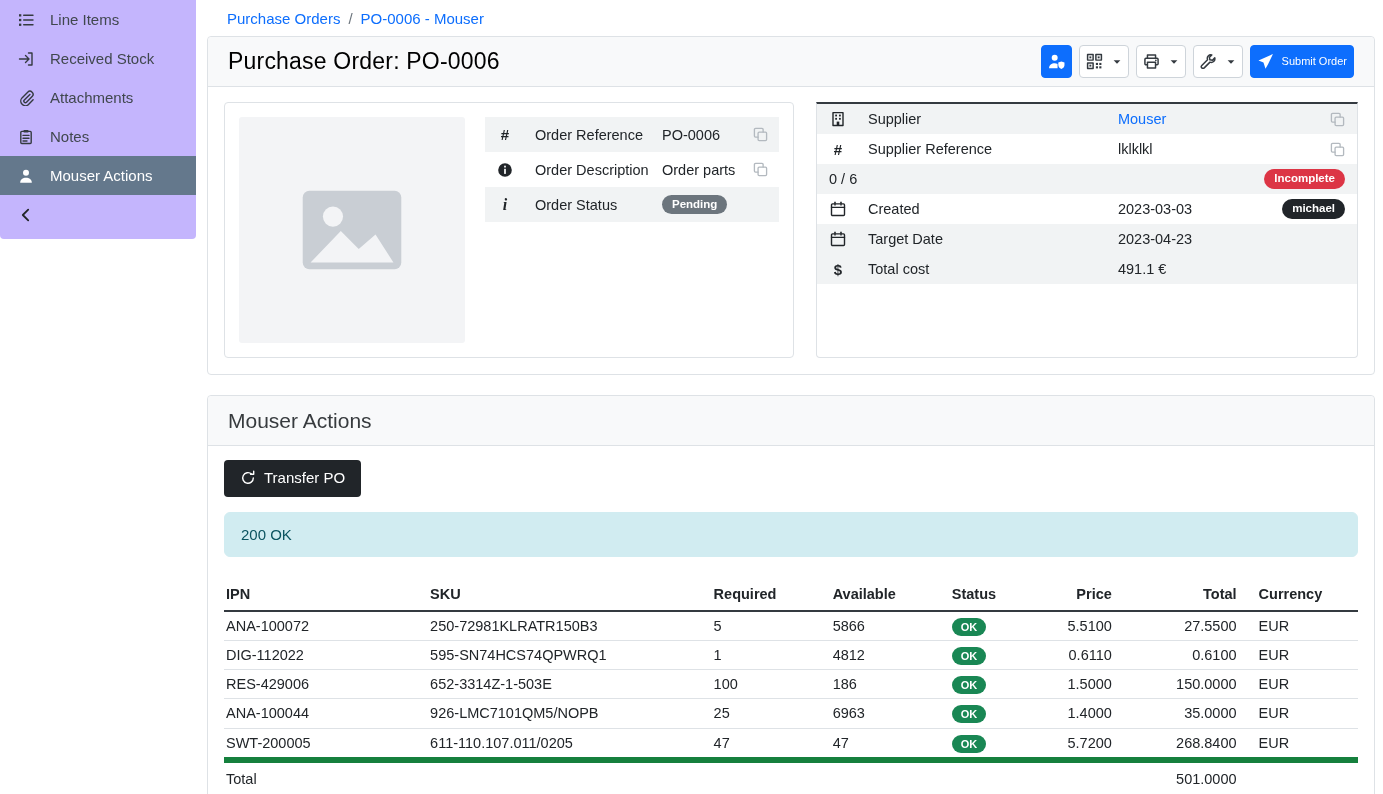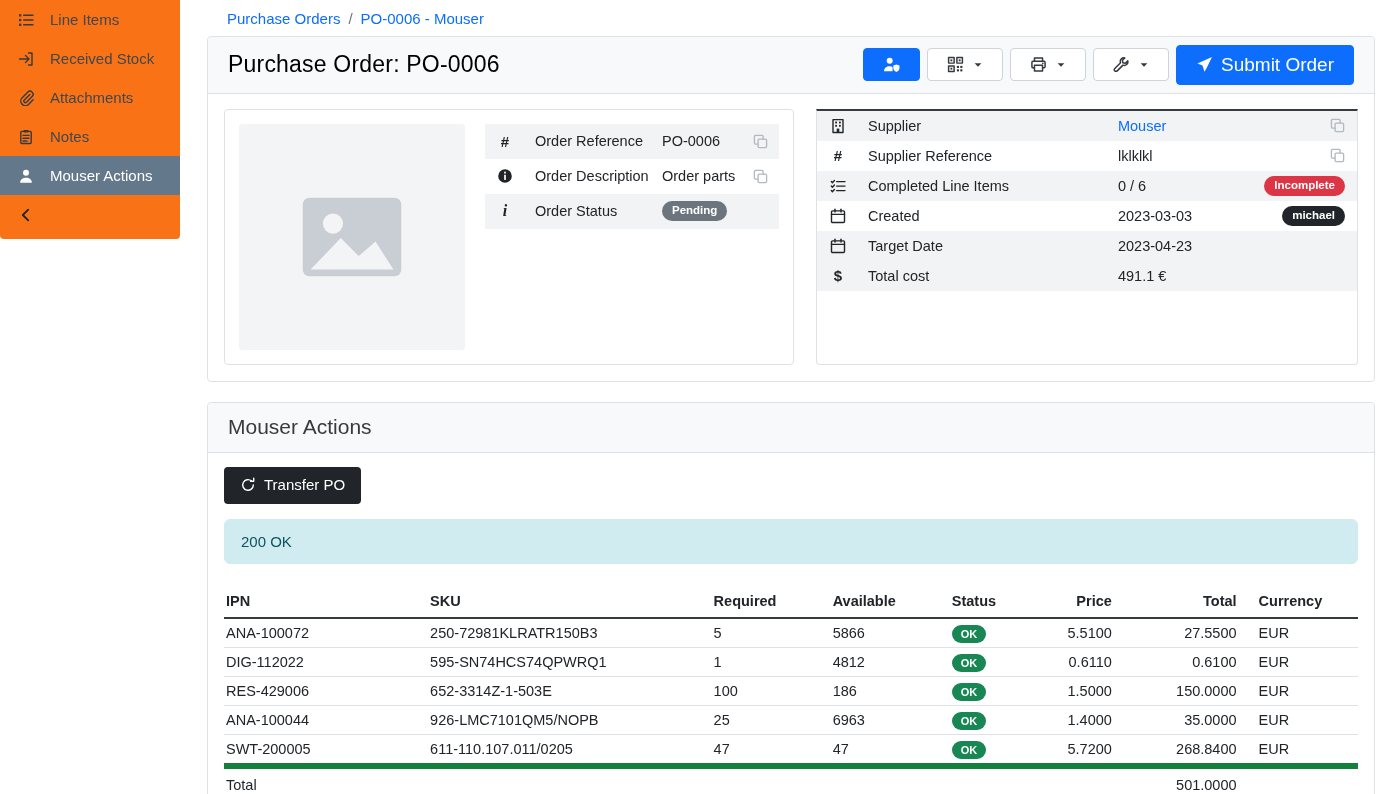--- a/index.html
+++ b/index.html
@@ -4,40 +4,40 @@
 <style>
   :root{
     --primary:#0d6efd; --link:#0d6efd; --status-ok:#198754;
     --alert-bg:#d1ecf1; --alert-text:#0c5460; --dark:#212529;
   }
   *{box-sizing:border-box;margin:0;padding:0}
   html,body{width:1383px;height:794px;overflow:hidden}
   body{font-family:"Liberation Sans","DejaVu Sans",sans-serif;font-size:14px;color:#212529;background:#fff}
 
   
-  .sidebar{position:absolute;top:0;left:0;width:180px;background:#f97316;padding-bottom:4px;border-radius:0 0 4px 4px}
+  .sidebar{position:absolute;top:0;left:0;width:196px;background:#c4b5fd;padding-bottom:4px;border-radius:0 0 4px 4px}
   .side-item{display:flex;align-items:center;gap:15px;padding:11px 17px;font-size:15px;color:#40474e;cursor:pointer}
   .side-item .icon{width:18px;display:inline-flex;justify-content:center;color:#343a40}
   .side-item.active{background:#64788c;color:#fff}
   .side-item.active .icon{color:#fff}
   .side-collapse{padding:12px 18px;cursor:pointer;color:#212529;display:flex}
 
   
   .main{position:absolute;left:196px;top:0;right:0;bottom:0;padding:0 8px 0 11px;overflow:hidden}
   .breadcrumb{padding:10px 20px 9px;font-size:15px}
   .breadcrumb a{color:var(--link);text-decoration:none;cursor:pointer}
   .crumb-sep{color:#6c757d;margin:0 8px}
 
   .card{border:1px solid #dee2e6;border-radius:4px;background:#fff;margin-bottom:20px}
   .card-header{display:flex;align-items:center;justify-content:space-between;background:#f8f9fa;border-bottom:1px solid #dee2e6;padding:8px 20px;border-radius:4px 4px 0 0;min-height:50px}
   .page-title{font-size:23px;font-weight:500;color:#000000;letter-spacing:.2px}
   .panel-title{font-size:21px;font-weight:500;color:#373b3e}
 
   .toolbar{display:flex;align-items:center;gap:7px}
-  .btn{display:inline-flex;align-items:center;gap:8px;border-radius:4px;border:1px solid transparent;font-size:19px;padding:7px 19px;cursor:pointer;background:none;font-family:inherit;color:inherit;line-height:1.25}
+  .btn{display:inline-flex;align-items:center;gap:8px;border-radius:4px;border:1px solid transparent;font-size:11px;padding:7px 6px;cursor:pointer;background:none;font-family:inherit;color:inherit;line-height:1.25}
   .btn-primary{background:var(--primary);border-color:var(--primary);color:#fff}
   .btn-outline{background:#fff;border-color:#ced4da;color:#343a40}
   .btn-dark{background:var(--dark);color:#fff;padding:8px 15px;font-size:15px}
   .btn .caret{display:inline-flex;margin-left:1px}
   .icon{line-height:0;display:inline-flex}
   .ticon{font-weight:700;font-size:15px;line-height:1;display:inline-block}
   .serif-i{font-family:"Liberation Serif",serif;font-style:italic;font-size:16px}
 
   
   .details{display:flex;gap:22px;padding:15px 16px 16px}
@@ -312,31 +312,20 @@
             <span class="dright">
               <span class="copy-btn">
                 <svg viewBox="0 0 16 16" width="15" height="15" fill="none" stroke="currentColor" stroke-width="1.4" stroke-linecap="round" stroke-linejoin="round">
                   <rect x="5.4" y="5.4" width="9.1" height="9.1" rx="1.2"></rect>
                   <path d="M10.8 5.4V2.7a1.2 1.2 0 0 0-1.2-1.2H2.7a1.2 1.2 0 0 0-1.2 1.2v6.9a1.2 1.2 0 0 0 1.2 1.2h2.7"></path>
                 </svg>
               </span>
             </span>
           </div>
           <div class="drow striped">
-            <span class="dlabel">
-              <span class="icon">
-                <svg viewBox="0 0 16 16" width="16" height="16" fill="none" stroke="currentColor" stroke-width="1.4" stroke-linecap="round" stroke-linejoin="round">
-                  <path d="M1.3 3.6 2.4 4.7 4.4 2.5M1.3 8.1 2.4 9.2 4.4 7M1.3 12.6 2.4 13.7 4.4 11.5"></path>
-                  <line x1="6.6" y1="3.6" x2="15" y2="3.6"></line>
-                  <line x1="6.6" y1="8.1" x2="15" y2="8.1"></line>
-                  <line x1="6.6" y1="12.6" x2="15" y2="12.6"></line>
-                </svg>
-              </span>
-              <span>Completed Line Items</span>
-            </span>
             <span class="dvalue">0 / 6</span>
             <span class="dright">
               <span class="badge" style="background: rgb(220, 53, 69);">Incomplete</span>
             </span>
           </div>
           <div class="drow">
             <span class="dlabel">
               <span class="icon">
                 <svg viewBox="0 0 16 16" width="16" height="16" fill="none" stroke="currentColor" stroke-width="1.4" stroke-linecap="round" stroke-linejoin="round">
                   <rect x="1.5" y="2.9" width="13" height="11.6" rx="1"></rect>

